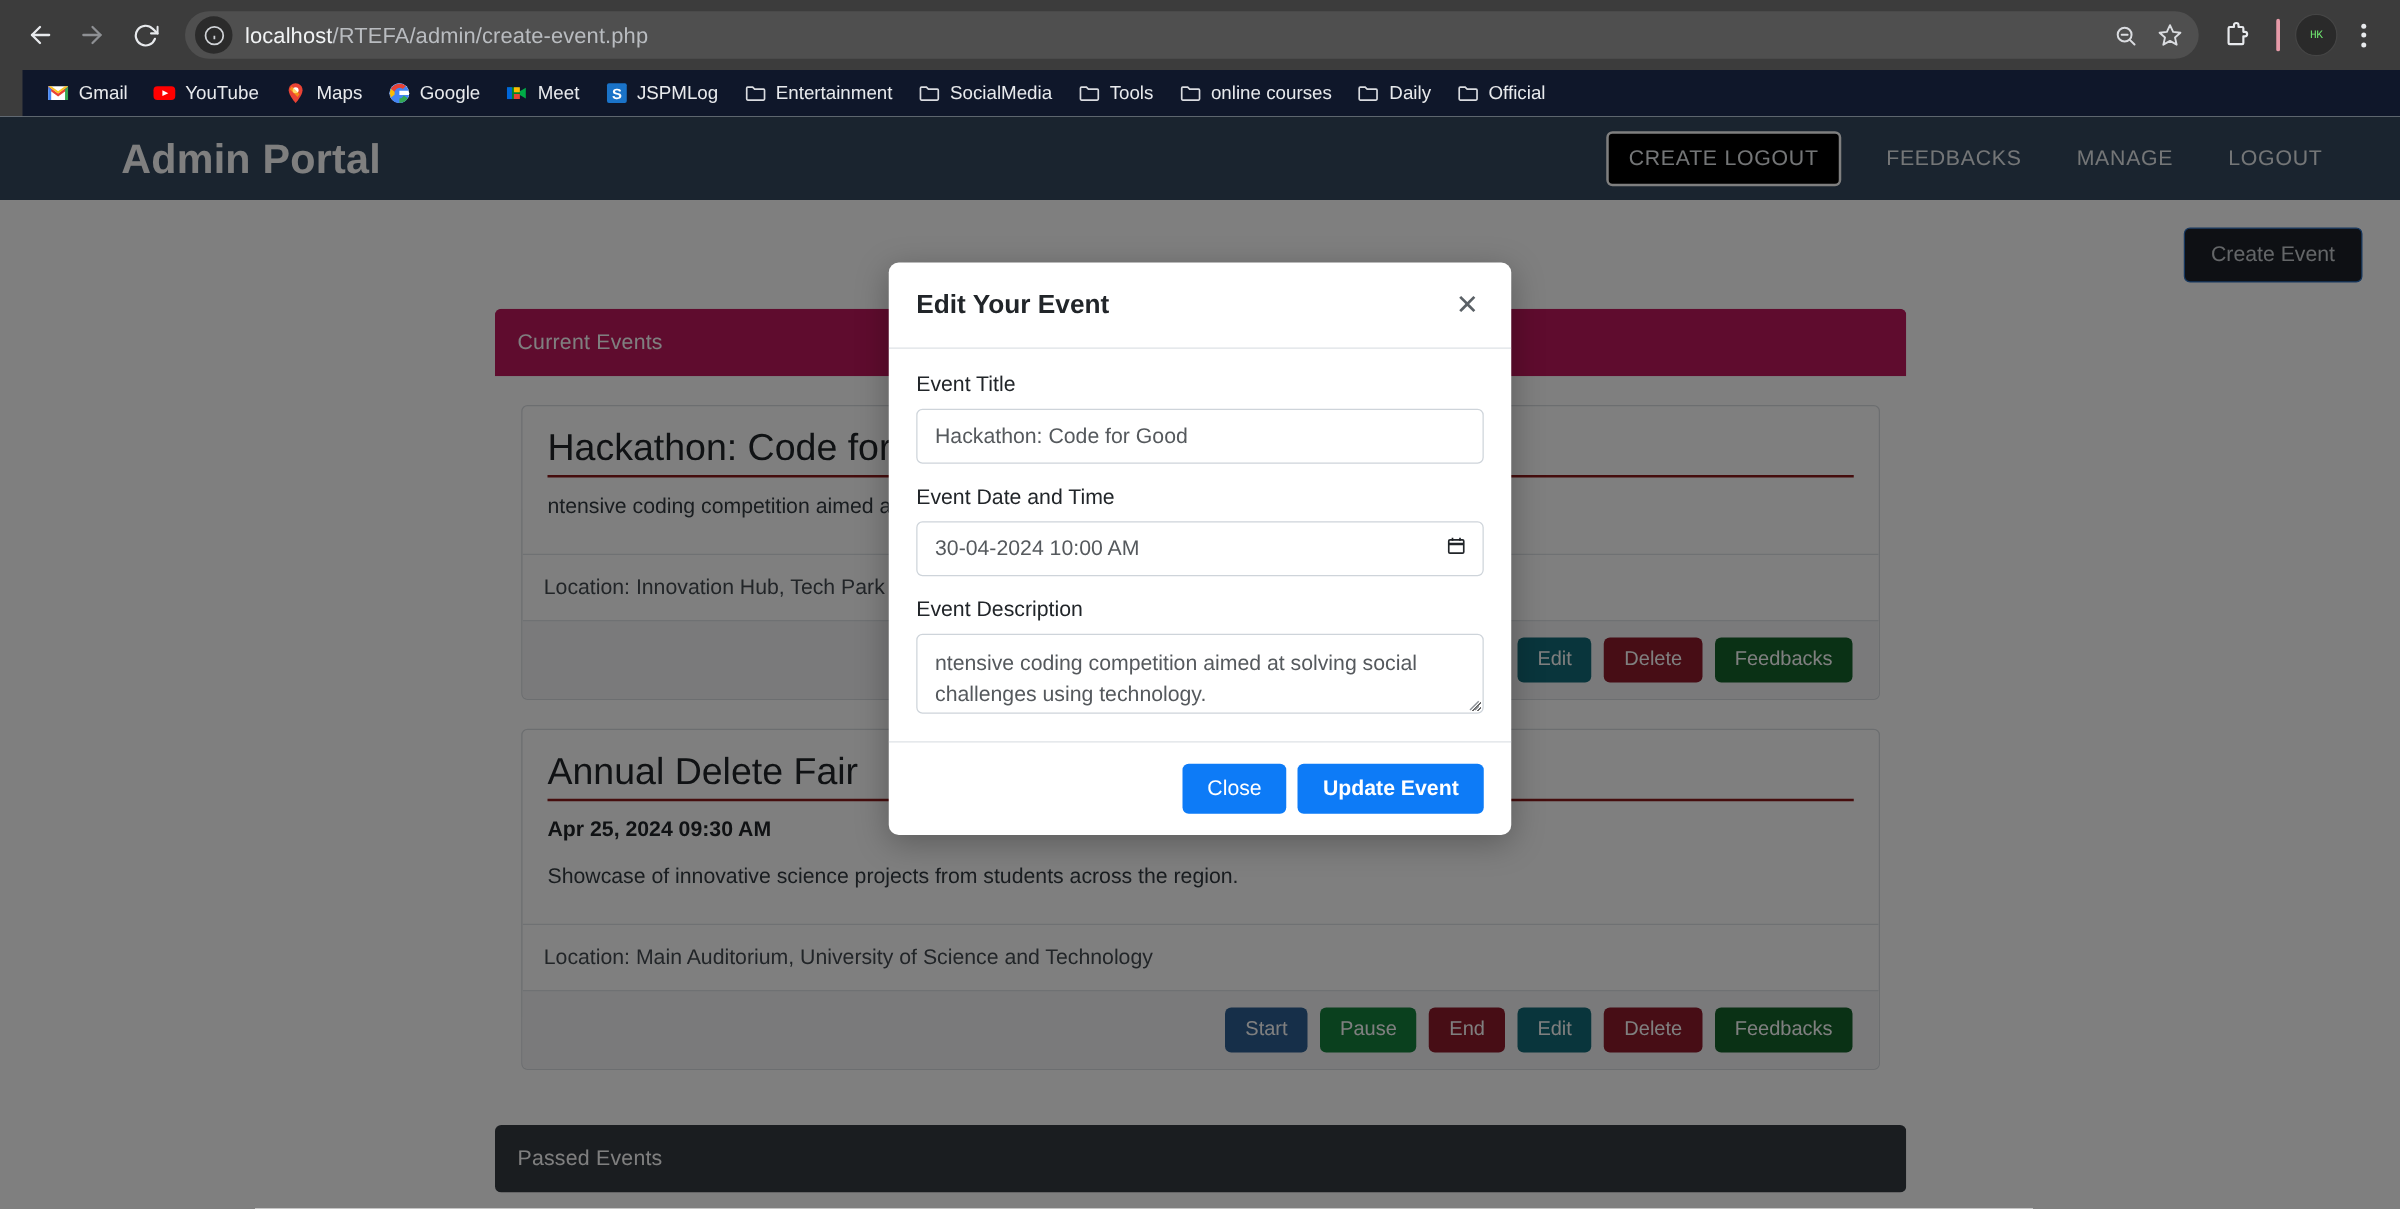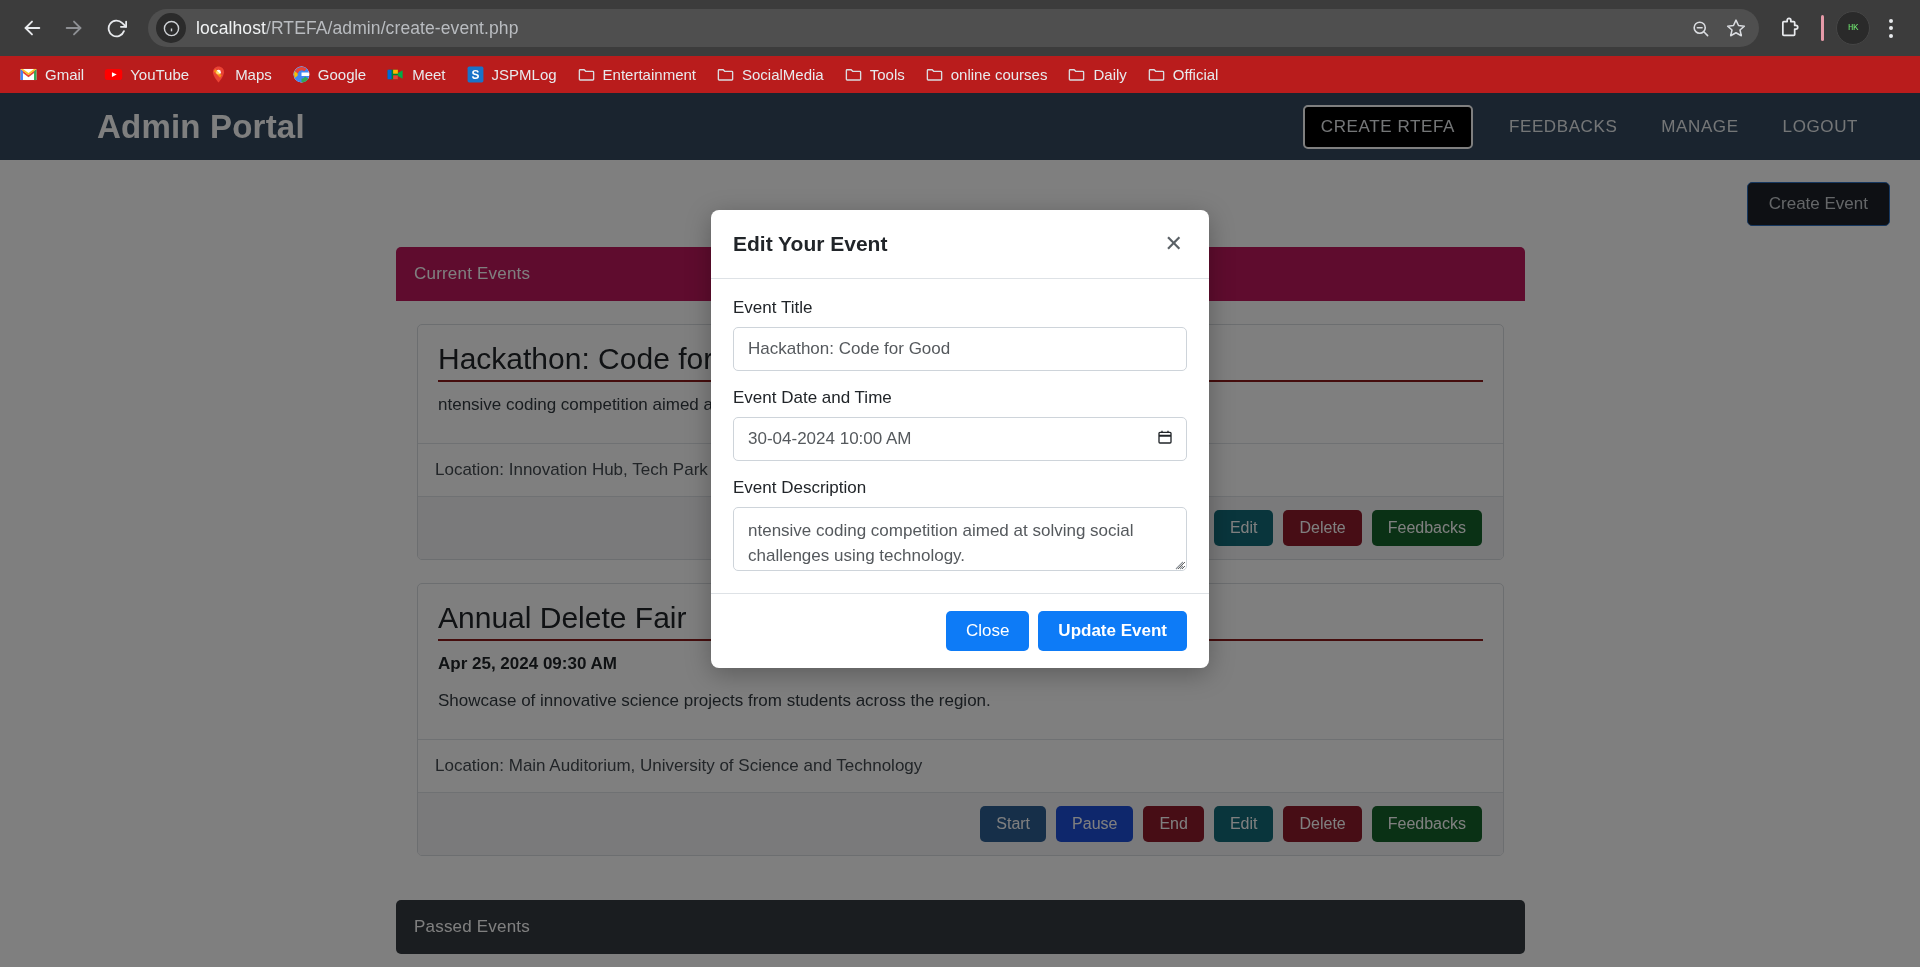--- a/index.html
+++ b/index.html
@@ -111,21 +111,22 @@
     width: 4px; height: 4px; border-radius: 50%;
     background: #e8eaed; display: block;
   }
 
   
   #bookmarks-bar {
     height: 37px;
     display: flex;
     padding: 0 10px;
     gap: 2px;
-    background: #b91c1c;
+    background: #0f172a;
+    margin-left: 18px;
   }
   .bookmark {
     display: flex;
     align-items: center;
     gap: 7px;
     padding: 5px 9px;
     border-radius: 5px;
     color: #e8eaed;
     font-size: 15px;
     white-space: nowrap;
@@ -530,21 +531,21 @@
       <span>Official</span>
     </div>
   </div>
 </div>
 
 <div id="page">
 
   <div id="app-navbar">
     <div id="brand">Admin Portal</div>
     <div id="nav-links">
-      <a class="nav-link active">CREATE RTEFA</a>
+      <a class="nav-link active">CREATE LOGOUT</a>
       <a class="nav-link">FEEDBACKS</a>
       <a class="nav-link">MANAGE</a>
       <a class="nav-link">LOGOUT</a>
     </div>
   </div>
 
   <div id="content">
     <div id="create-row">
       <button id="create-event-btn">Create Event</button>
     </div>
@@ -568,21 +569,21 @@
 
         <div class="event-card">
           <div class="event-card-body">
             <span class="event-title">Annual Delete Fair</span>
             <div class="event-datetime">Apr 25, 2024 09:30 AM</div>
             <div class="event-desc">Showcase of innovative science projects from students across the region.</div>
           </div>
           <div class="event-location">Location: Main Auditorium, University of Science and Technology</div>
           <div class="event-actions">
             <button class="act-btn" style="background:#2d5f93">Start</button>
-            <button class="act-btn" style="background:#1d4ed8">Pause</button>
+            <button class="act-btn" style="background:#15803d">Pause</button>
             <button class="act-btn" style="background:#8e1a2a">End</button>
             <button class="act-btn" style="background:#136b78">Edit</button>
             <button class="act-btn" style="background:#8e1a2a">Delete</button>
             <button class="act-btn" style="background:#14622a">Feedbacks</button>
           </div>
         </div>
 
       </div>
     </div>
 

